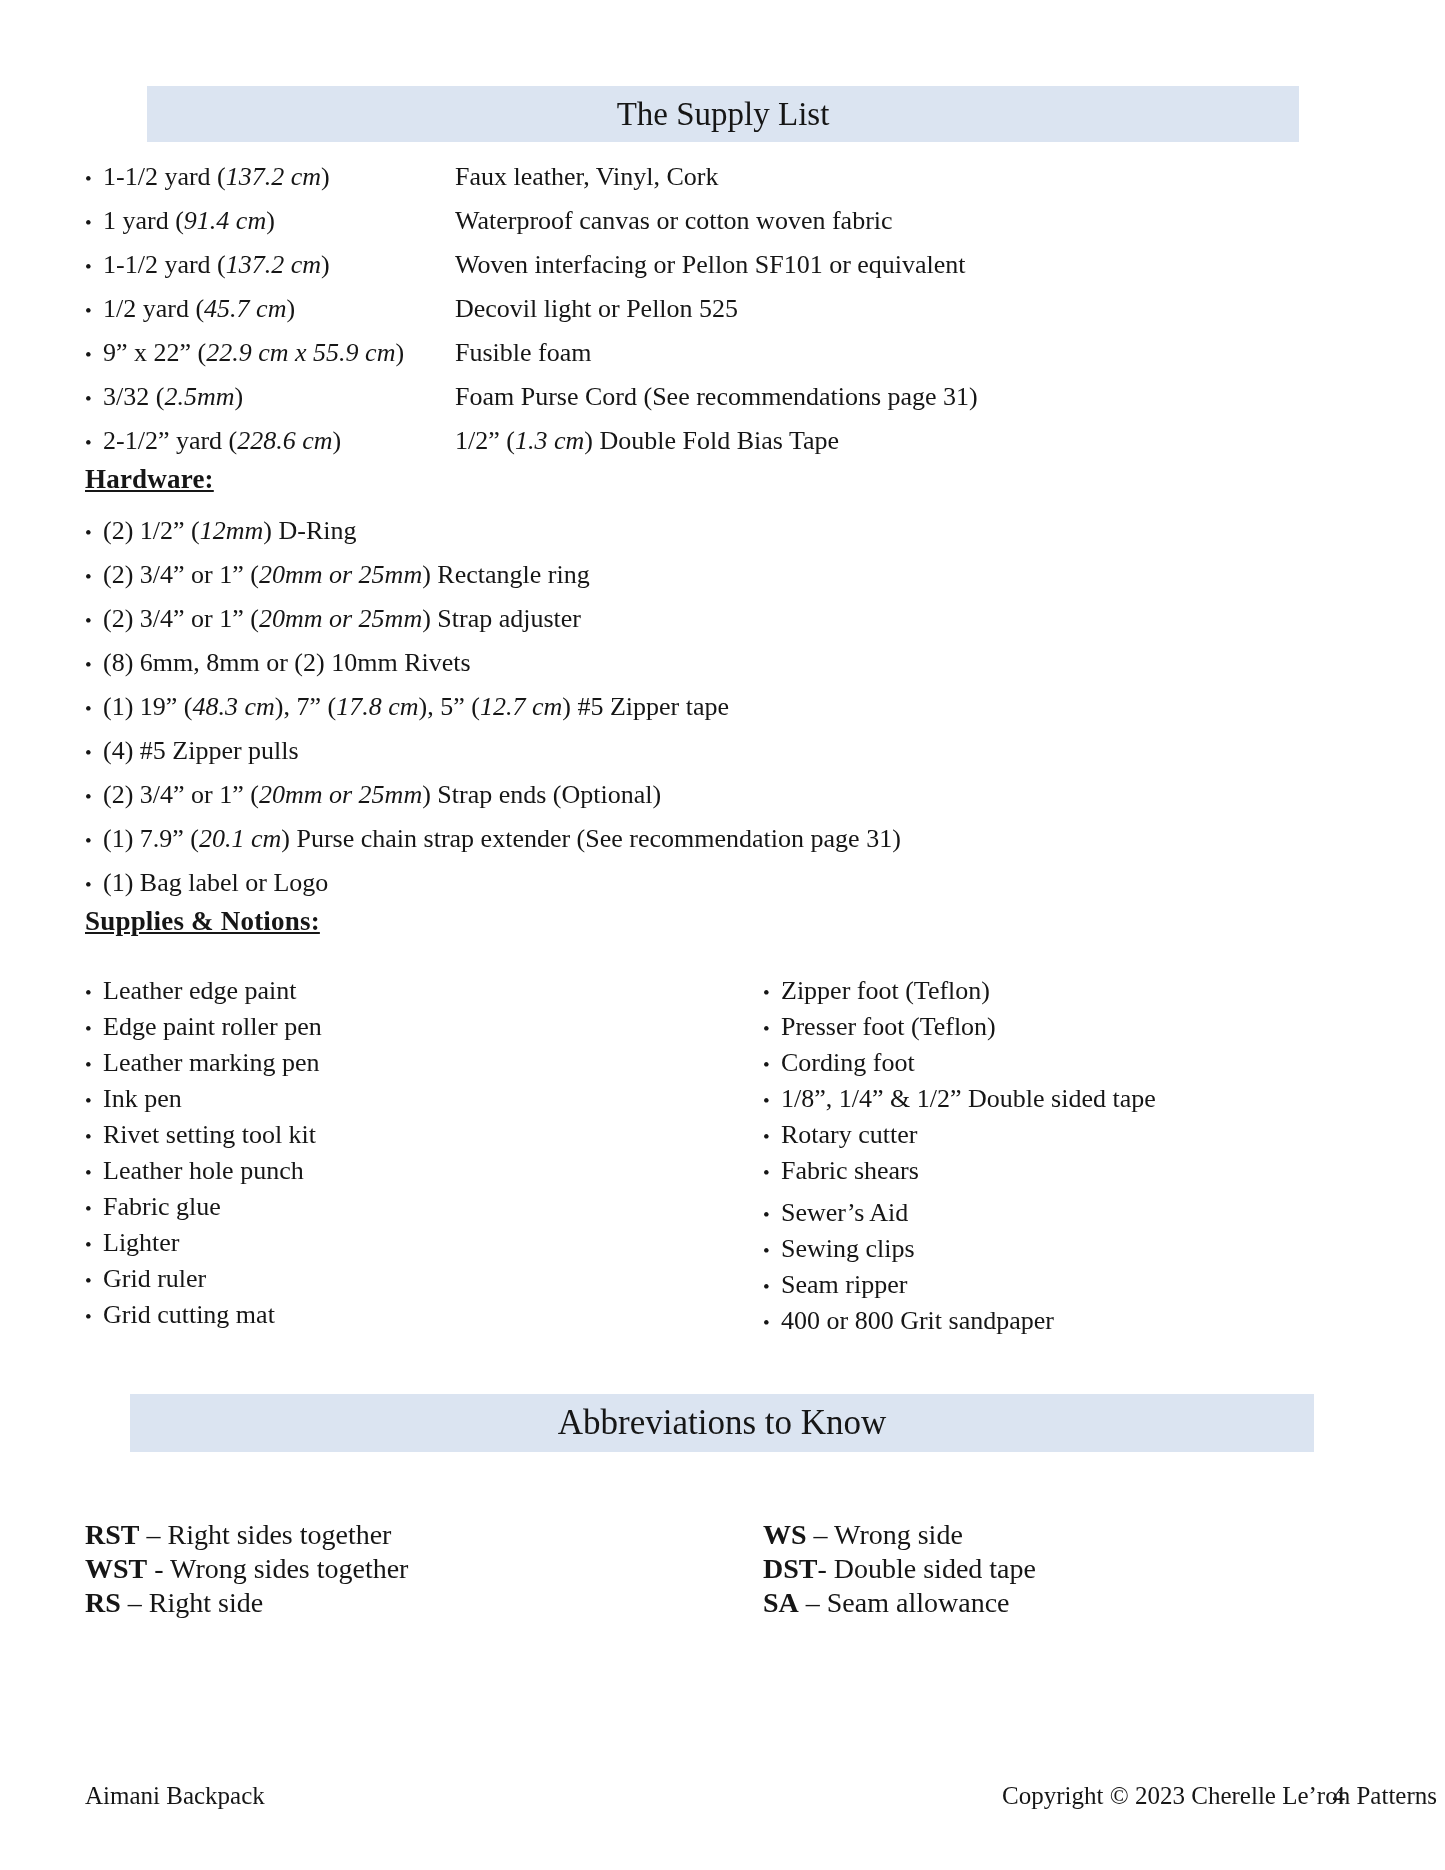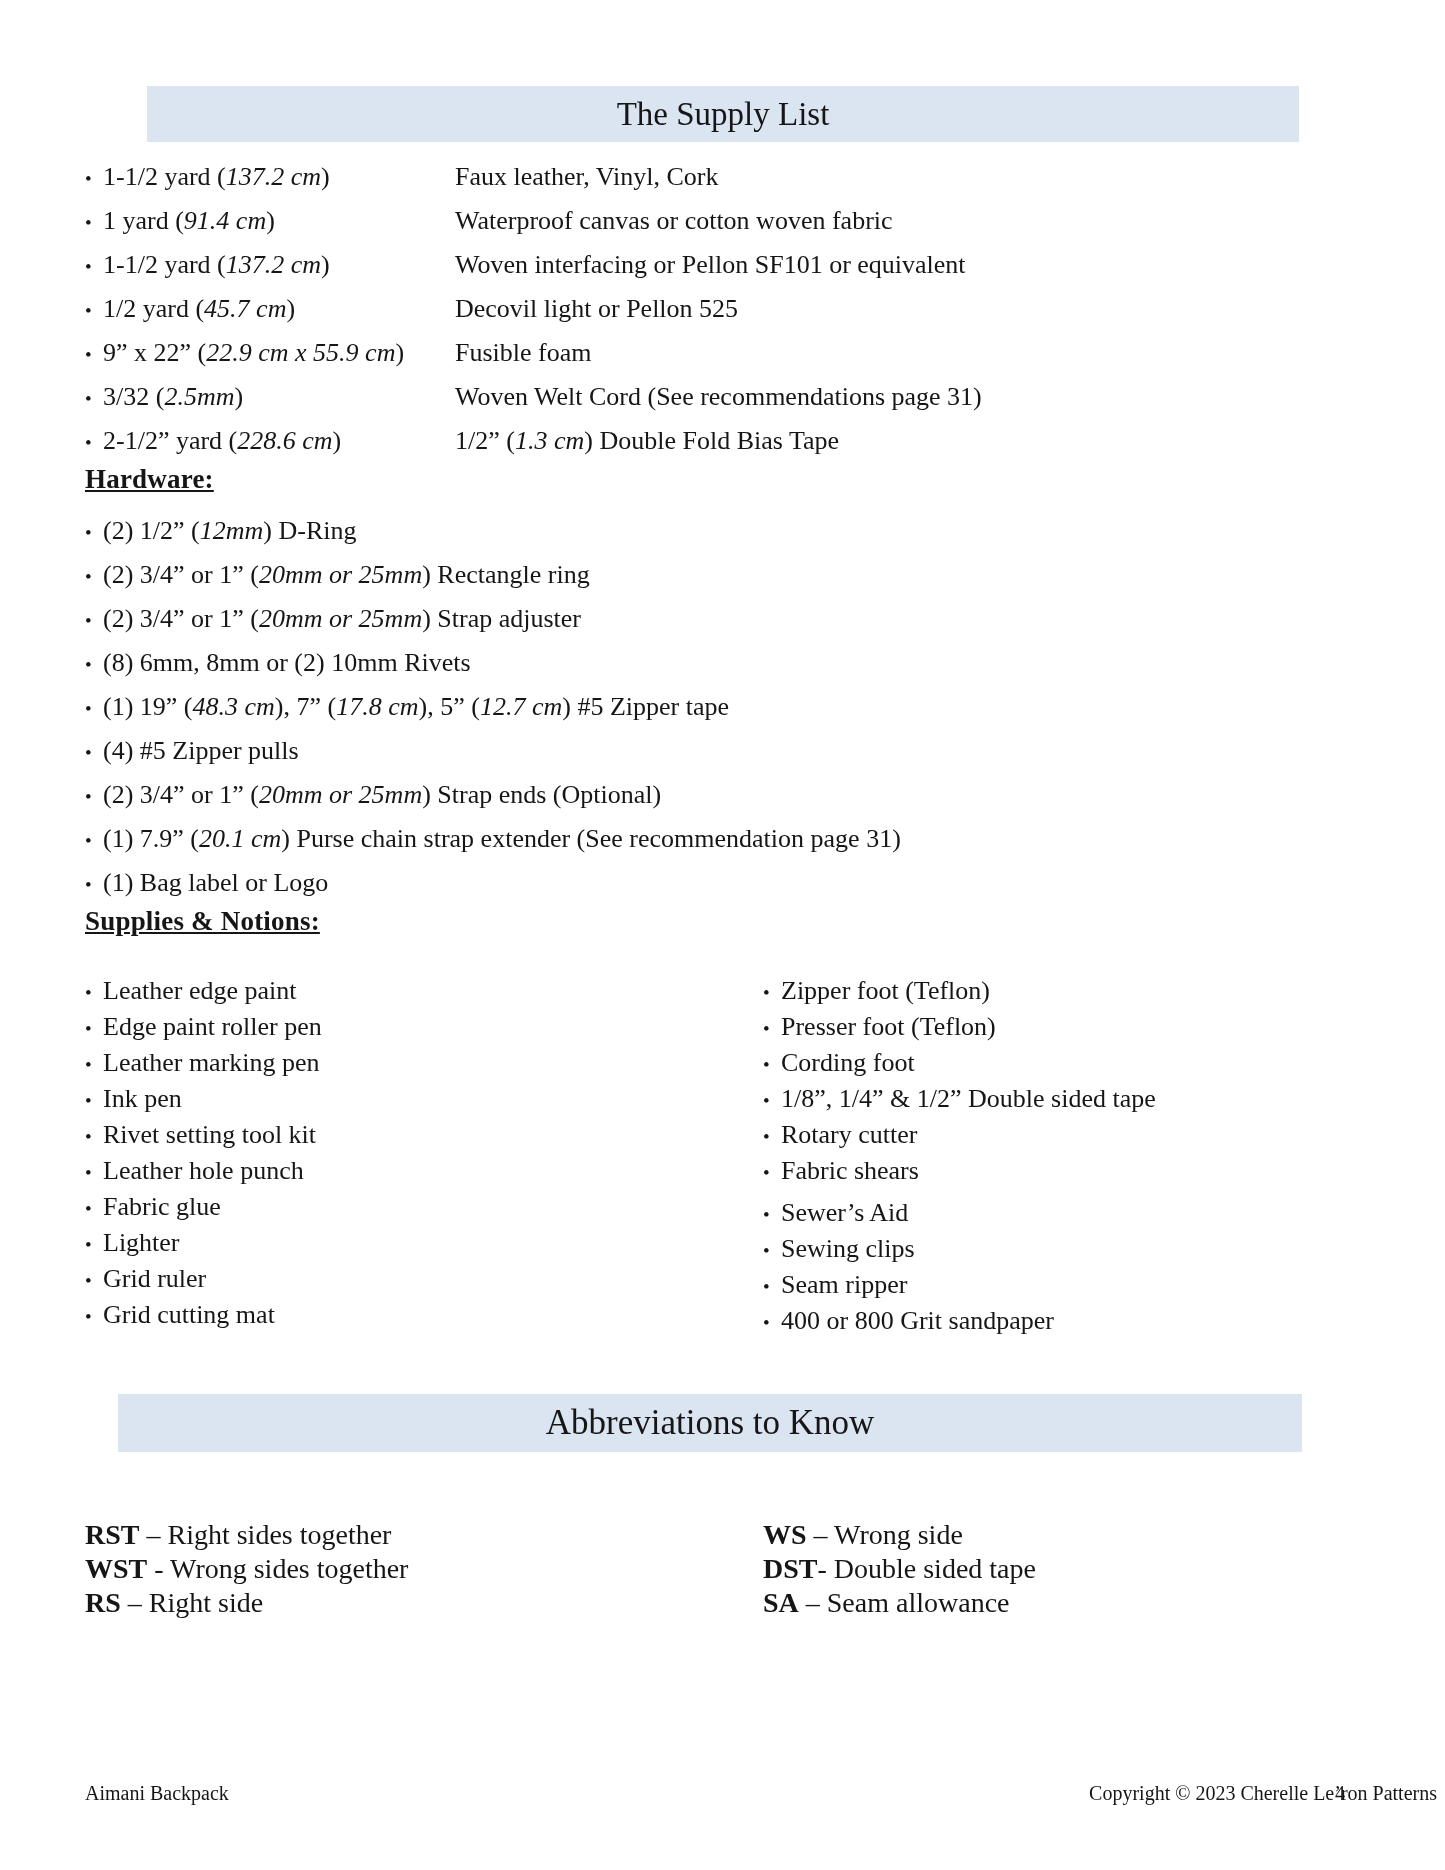--- a/index.html
+++ b/index.html
@@ -6,21 +6,21 @@
   .page{
     width:1445px;height:1870px;position:relative;background:#ffffff;
     font-family:"Liberation Serif","DejaVu Serif",serif;color:#161616;
     overflow:hidden;
   }
   .content{padding:86px 100px 0 85px;}
   .banner{
     background:#dbe4f1;text-align:center;font-weight:normal;
   }
   .banner-1{margin-left:62px;width:1152px;height:56px;line-height:56px;font-size:33px;}
-  .banner-2{margin-left:33px;width:1184px;height:58px;line-height:58px;font-size:35px;margin-top:54px;}
+  .banner-2{margin-left:45px;width:1184px;height:58px;line-height:58px;font-size:35px;margin-top:54px;}
   h2.sec{
     font-size:27px;font-weight:bold;text-decoration:underline;
     margin:0;line-height:30px;letter-spacing:0.2px;
   }
   .h-materials{margin-top:46px;}
   .h-hardware{margin-top:24px;}
   .h-supplies{margin-top:30px;}
   .list{margin-top:14px;}
   .list-hw{margin-top:16px;}
   .row{display:flex;align-items:baseline;line-height:42px;font-size:26px;}
@@ -29,21 +29,21 @@
   .two-col{display:flex;margin-top:38px;}
   .col-left{width:678px;flex:0 0 678px;}
   .col-right{flex:1;}
   .s-row{display:flex;align-items:baseline;line-height:34px;font-size:26px;}
   .col-right div:nth-of-type(7){margin-top:6px;}
   .abbr-cols{display:flex;margin-top:66px;}
   .a-row{display:flex;align-items:baseline;line-height:34px;font-size:28px;}
   .seg-i{font-style:italic;}
   .seg-b{font-weight:bold;}
   .seg-u{}
-  .footer{position:absolute;top:1782px;left:0;right:0;height:34px;font-size:20px;}
+  .footer{position:absolute;top:1782px;left:0;right:0;height:34px;font-size:25px;}
   .footer-left{position:absolute;left:85px;}
   .footer-center{position:absolute;left:0;right:8px;text-align:right;}
   .footer-right{position:absolute;right:100px;}
 </style>
 </head>
 <body>
 
 <div class="page">
   <div class="content">
 
@@ -75,21 +75,21 @@
           <span class="mat-desc"><span>Decovil light or Pellon 525</span></span>
         </div>
         <div class="row">
           <span class="bullet">•</span>
           <span class="mat-measure"><span>9” x 22” (</span><span class="seg-i">22.9 cm x 55.9 cm</span><span>)</span></span>
           <span class="mat-desc"><span>Fusible foam</span></span>
         </div>
         <div class="row">
           <span class="bullet">•</span>
           <span class="mat-measure"><span>3/32 (</span><span class="seg-i">2.5mm</span><span>)</span></span>
-          <span class="mat-desc"><span>Woven Welt Cord (See recommendations page </span><span class="seg-u">31</span><span>)</span></span>
+          <span class="mat-desc"><span>Foam Purse Cord (See recommendations page </span><span class="seg-u">31</span><span>)</span></span>
         </div>
         <div class="row">
           <span class="bullet">•</span>
           <span class="mat-measure"><span>2-1/2” yard (</span><span class="seg-i">228.6 cm</span><span>)</span></span>
           <span class="mat-desc"><span>1/2” (</span><span class="seg-i">1.3 cm</span><span>) Double Fold Bias Tape</span></span>
         </div>
       </div>
 
     <h2 class="sec h-hardware">Hardware:</h2>
 

